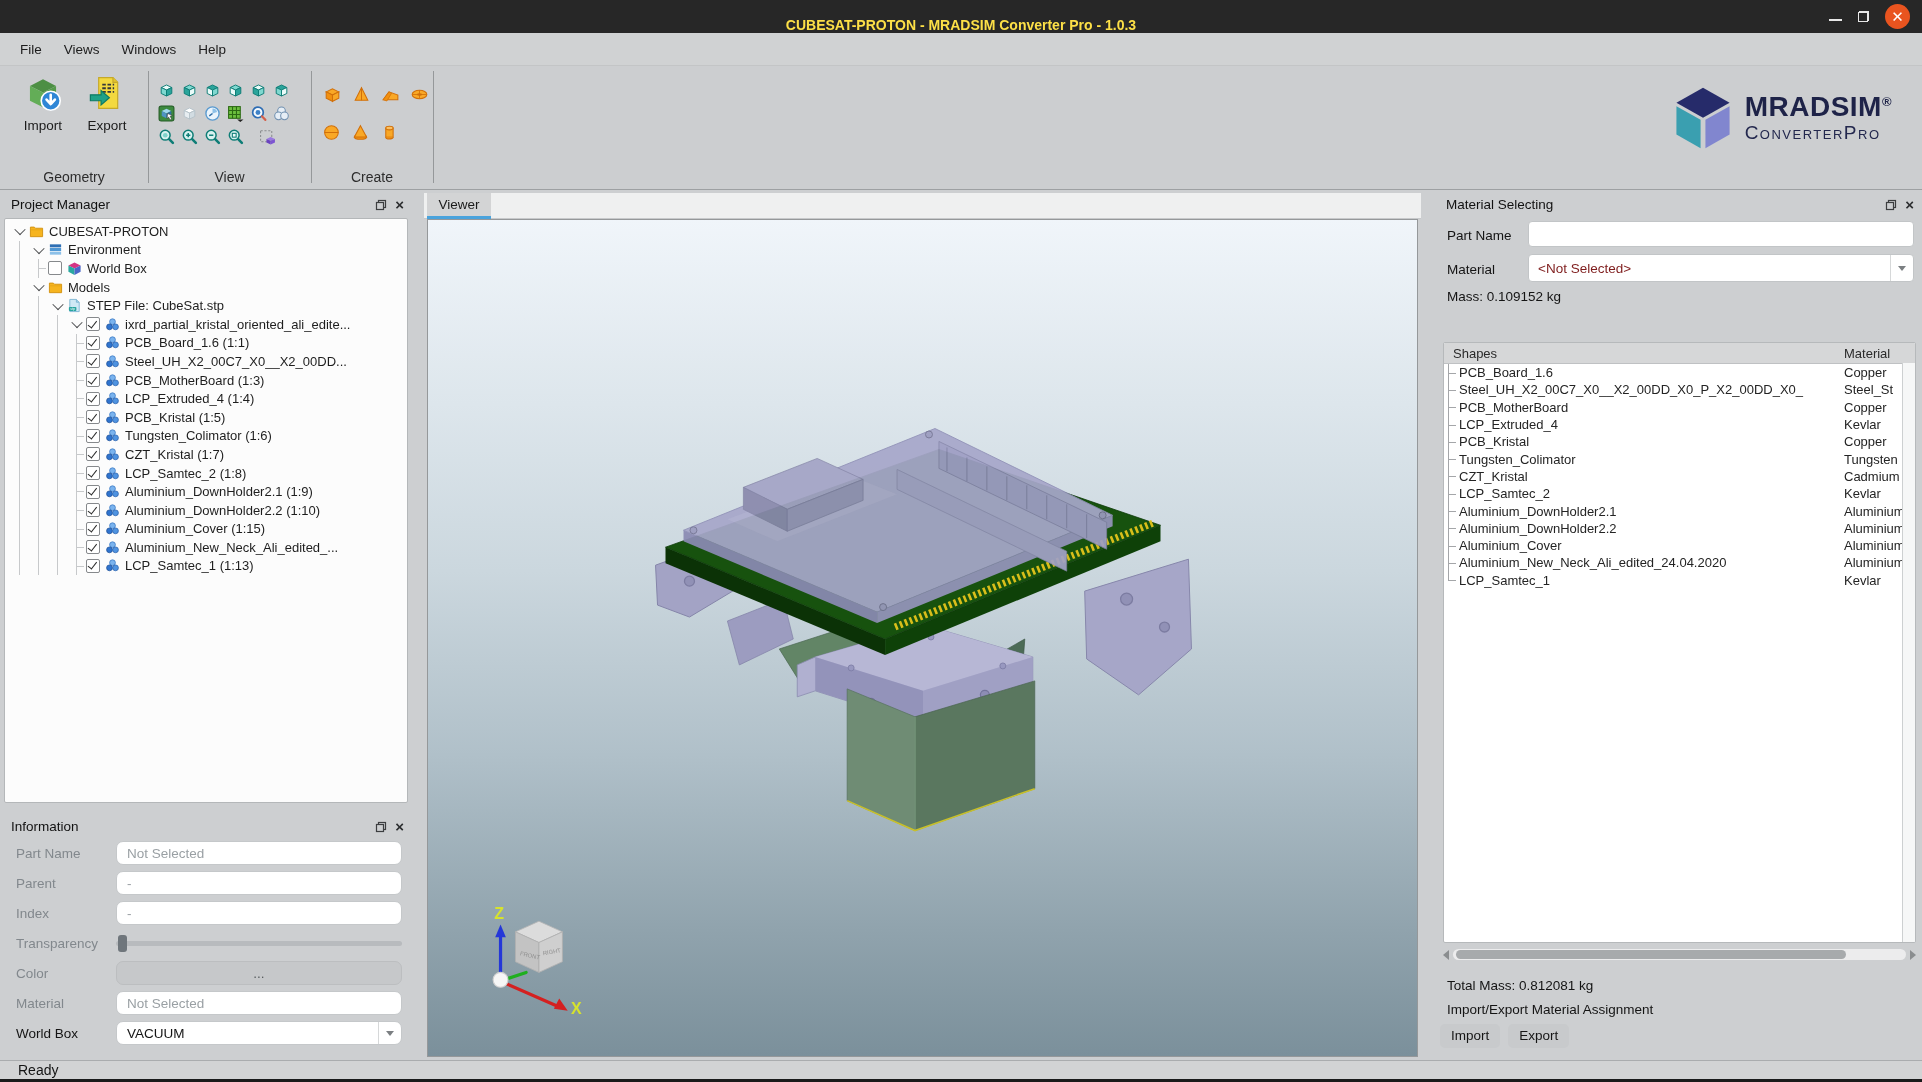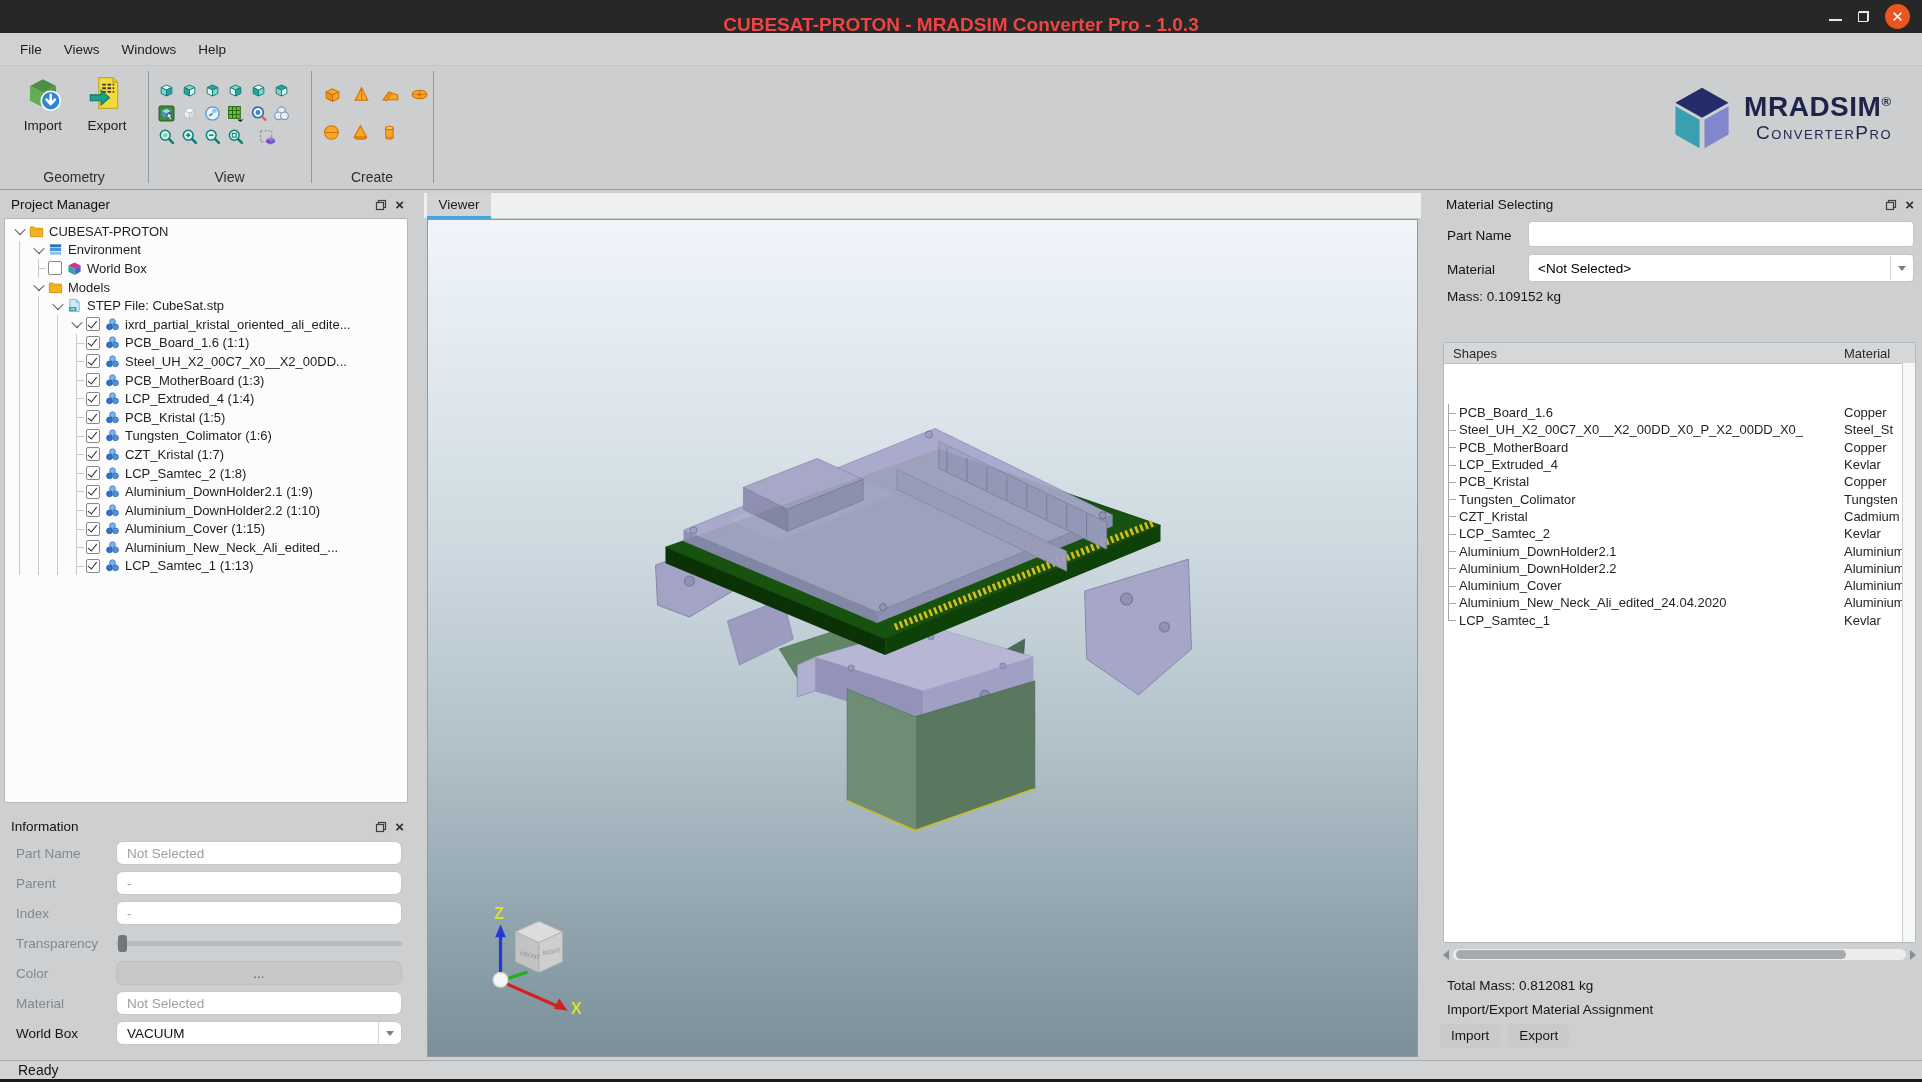--- a/index.html
+++ b/index.html
@@ -1,21 +1,21 @@
 <!DOCTYPE html>
 <html><head>
 <meta charset="utf-8">
 <style>
   html,body{margin:0;padding:0;background:#555;}
   .app{position:relative;width:1922px;height:1082px;overflow:hidden;background:#cdcfd1;
        font-family:"Liberation Sans","DejaVu Sans",sans-serif;-webkit-font-smoothing:antialiased;}
   
   .titlebar{position:absolute;left:0;top:0;right:0;height:33px;background:#272727;}
   .title{position:absolute;left:0;right:0;top:0;height:49px;display:flex;align-items:center;justify-content:center;
-         color:#ef4444;font-size:19px;font-weight:bold;}
+         color:#fde047;font-size:14px;font-weight:bold;}
   .win-controls{position:absolute;right:12px;top:0;height:33px;display:flex;align-items:center;gap:16px;}
   .btn-min{width:13px;height:0;border-bottom:2px solid #e8e8e8;margin-top:6px;}
   .btn-max{width:11px;height:11px;position:relative;}
   .btn-max::before{content:'';position:absolute;right:0;top:0;width:8px;height:8px;border:1.4px solid #e8e8e8;}
   .btn-max::after{content:'';position:absolute;left:0;bottom:0;width:8px;height:8px;border:1.4px solid #e8e8e8;background:#272727;}
   .btn-close{width:25px;height:25px;border-radius:50%;background:#e9541f;color:#fff;display:flex;align-items:center;
              justify-content:center;font-size:15px;font-weight:bold;line-height:1;}
   
   .menubar{position:absolute;top:33px;left:0;right:0;height:33px;background:#d0d2d3;display:flex;align-items:center;
            padding-left:9px;border-bottom:1px solid #c3c5c6;box-sizing:border-box;}
@@ -30,21 +30,21 @@
   .ico-row{position:absolute;display:flex;gap:6px;}
   .tb-ico{width:17px;height:17px;display:inline-block;}
   .tb-ico svg{width:17px;height:17px;display:block;}
   .tb-ico.wide{width:21px;}.tb-ico.wide svg{width:21px;}
   .tb-ico.offset{margin-left:9px;}
   
   .logo{position:absolute;right:30px;top:20px;display:flex;align-items:center;gap:13px;}
   .logo-cube svg{width:58px;height:64px;display:block;}
   .logo-l1{font-size:28px;font-weight:bold;color:#1e2348;letter-spacing:.5px;line-height:1.05;}
   .logo-reg{font-size:13px;vertical-align:super;}
-  .logo-l2{font-size:19px;color:#23284e;font-variant:small-caps;letter-spacing:1.5px;margin-left:12px;}
+  .logo-l2{font-size:19px;color:#23284e;font-variant:small-caps;letter-spacing:1.5px;}
   
   .panel-title{position:absolute;height:23px;display:flex;align-items:center;font-size:13.5px;color:#121212;padding-left:9px;box-sizing:border-box;text-align:right;}
   .pt-icons{margin-left:auto;display:flex;align-items:center;gap:8px;padding-right:8px;}
   .float-ico svg{width:12px;height:12px;display:block;}
   .close-ico{font-size:15px;color:#2c2e30;line-height:1;font-weight:bold;}
   
   .tree-box{position:absolute;left:4px;top:218px;width:404px;height:585px;background:#fcfcfc;border:1px solid #b4b7b9;
             border-radius:2px;box-sizing:border-box;overflow:hidden;padding-top:3px;}
   .trow{display:flex;align-items:center;height:18.6px;padding-left:5px;}
   .g{width:19px;height:18.6px;position:relative;flex:none;}
@@ -79,31 +79,31 @@
   .tabbar{position:absolute;left:424px;top:193px;width:997px;height:26px;background:#eff0f0;border-bottom:1px solid #c7c9cb;box-sizing:border-box;}
   .tab{position:absolute;left:3px;top:0;width:64px;height:26px;background:#d3d4d5;display:flex;align-items:center;
        justify-content:center;font-size:13.5px;color:#1b1b1b;border-bottom:3px solid #4aa3dc;box-sizing:border-box;}
   .viewport{position:absolute;left:427px;top:219px;width:991px;height:838px;border:1px solid #95989a;box-sizing:border-box;
        background:linear-gradient(180deg,#f0f5fa 0%,#dde6ec 22%,#cbd7de 42%,#b0c0c9 64%,#90a3ad 85%,#7b909b 100%);}
   .model-svg{position:absolute;left:0;top:0;width:100%;height:100%;}
   .triad-svg{position:absolute;left:30px;bottom:42px;width:132px;height:112px;}
   
   .ms-label{position:absolute;font-size:13.5px;color:#141414;}
   .ms-input{position:absolute;background:#fff;border:1px solid #c2c5c7;border-radius:4px;box-sizing:border-box;
-            font-size:13.5px;color:#000000;display:flex;align-items:center;padding-left:9px;}
+            font-size:13.5px;color:#7f1d1d;display:flex;align-items:center;padding-left:9px;}
   .btn{background:#c8cacc;border:none;border-radius:5px;font-size:13.5px;color:#161616;padding:4px 11px;
        font-family:inherit;line-height:1.2;}
   .btnrow{position:absolute;left:1447px;top:310px;width:467px;display:flex;justify-content:flex-end;gap:7px;margin-top:40px;}
   .ierow{position:absolute;left:1440px;top:1024px;display:flex;gap:8px;}
   .mtable{position:absolute;left:1443px;top:342px;width:473px;height:601px;background:#fff;border:1px solid #b6b9bb;
           border-radius:2px;box-sizing:border-box;overflow:hidden;}
   .mhead{display:flex;height:20px;background:#d6d7d8;border-bottom:1px solid #bfc1c3;font-size:13px;color:#2a2a2a;align-items:center;}
   .mh-shapes{flex:1;padding-left:9px;}
   .mh-mat{width:71px;flex:none;}
-  .mrows{position:relative;margin-top:40px;}
+  .mrows{position:relative;}
   .mrows::before{content:'';position:absolute;left:4px;top:0;height:217px;border-left:1px solid #a4a6a9;}
   .mrow{display:flex;height:17.3px;align-items:center;font-size:13px;color:#242424;}
   .mc-name{flex:1;min-width:0;padding-left:15px;white-space:nowrap;overflow:hidden;position:relative;}
   .mc-name::before{content:'';position:absolute;left:4px;top:50%;width:8px;border-top:1px solid #a4a6a9;}
   .mc-mat{width:71px;flex:none;white-space:nowrap;overflow:hidden;}
   .vstrip{position:absolute;right:0;top:20px;bottom:0;width:12px;background:#f6f7f7;border-left:1px solid #cdd0d1;}
   .hscroll{position:absolute;left:1443px;top:947px;width:473px;height:15px;display:flex;align-items:center;}
   .harrow{width:0;height:0;flex:none;}
   .harrow.left{border-top:5px solid transparent;border-bottom:5px solid transparent;border-right:6px solid #8a8d8f;}
   .harrow.right{border-top:5px solid transparent;border-bottom:5px solid transparent;border-left:6px solid #8a8d8f;}

